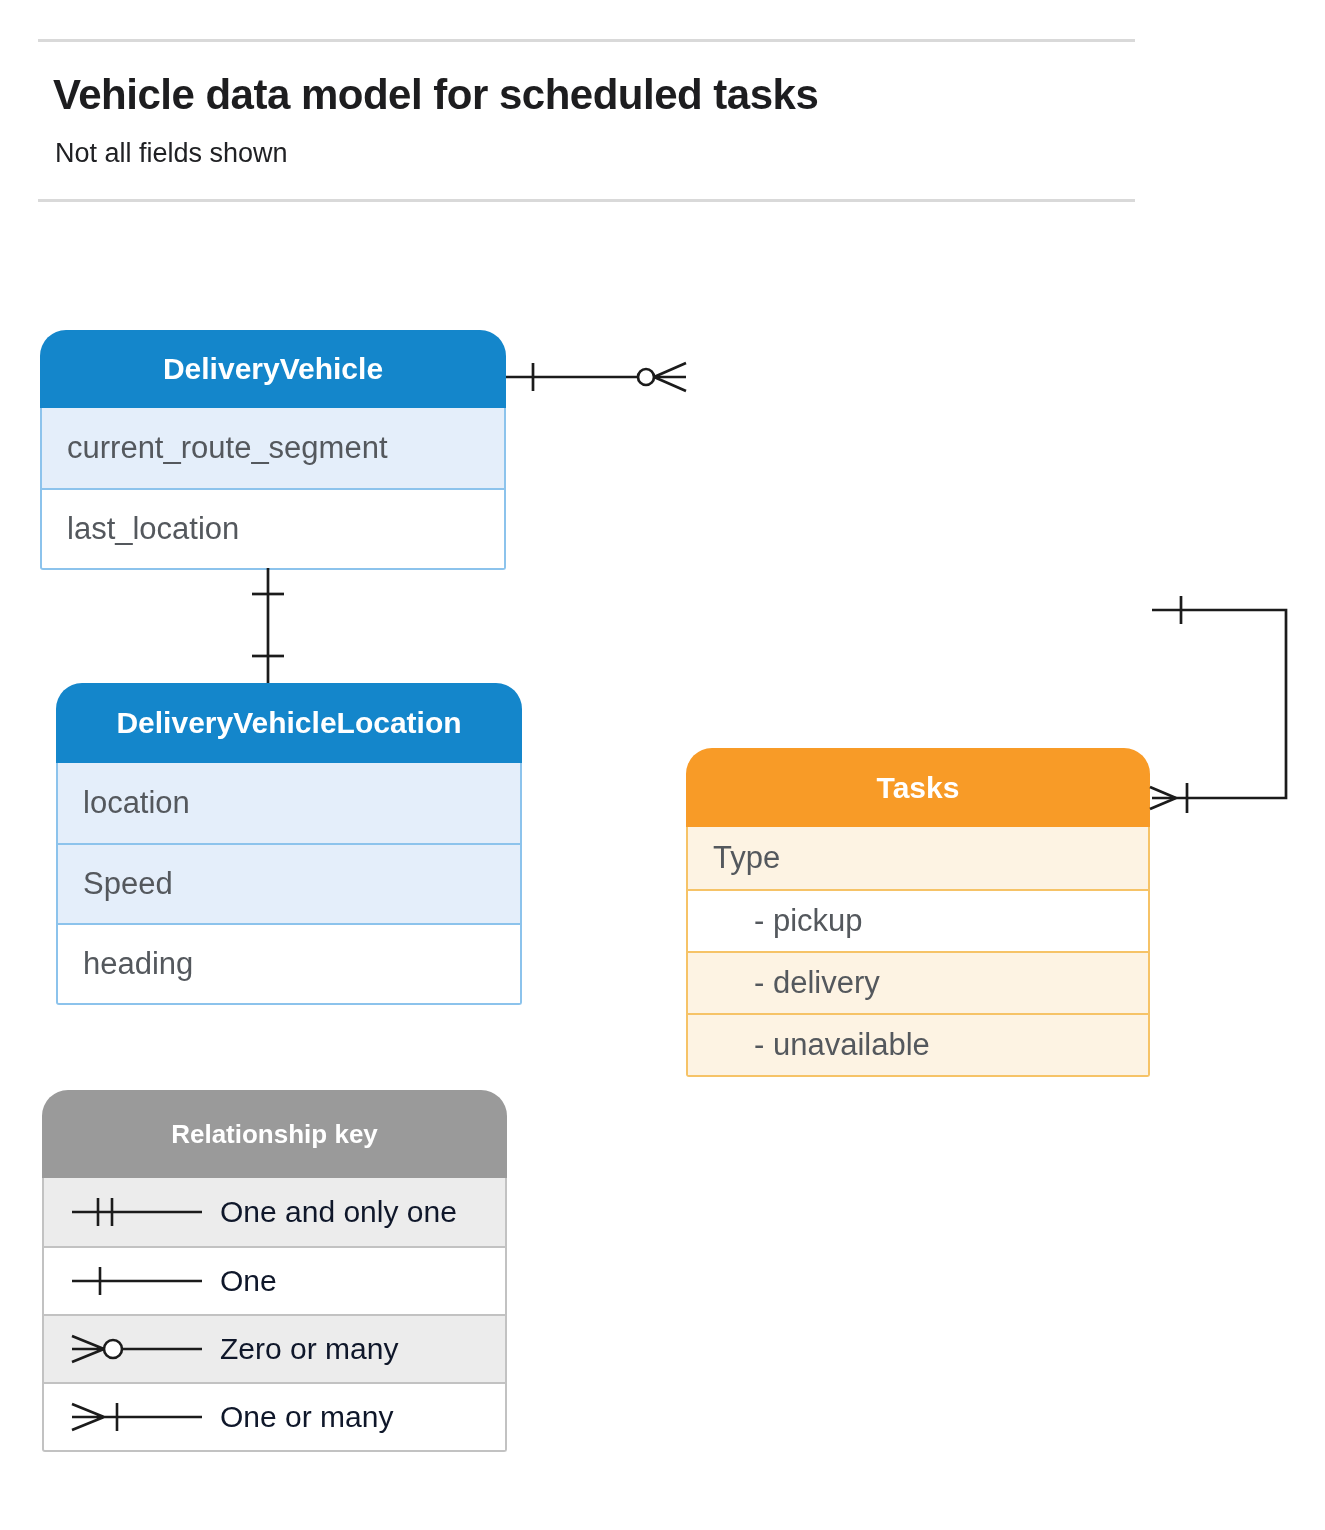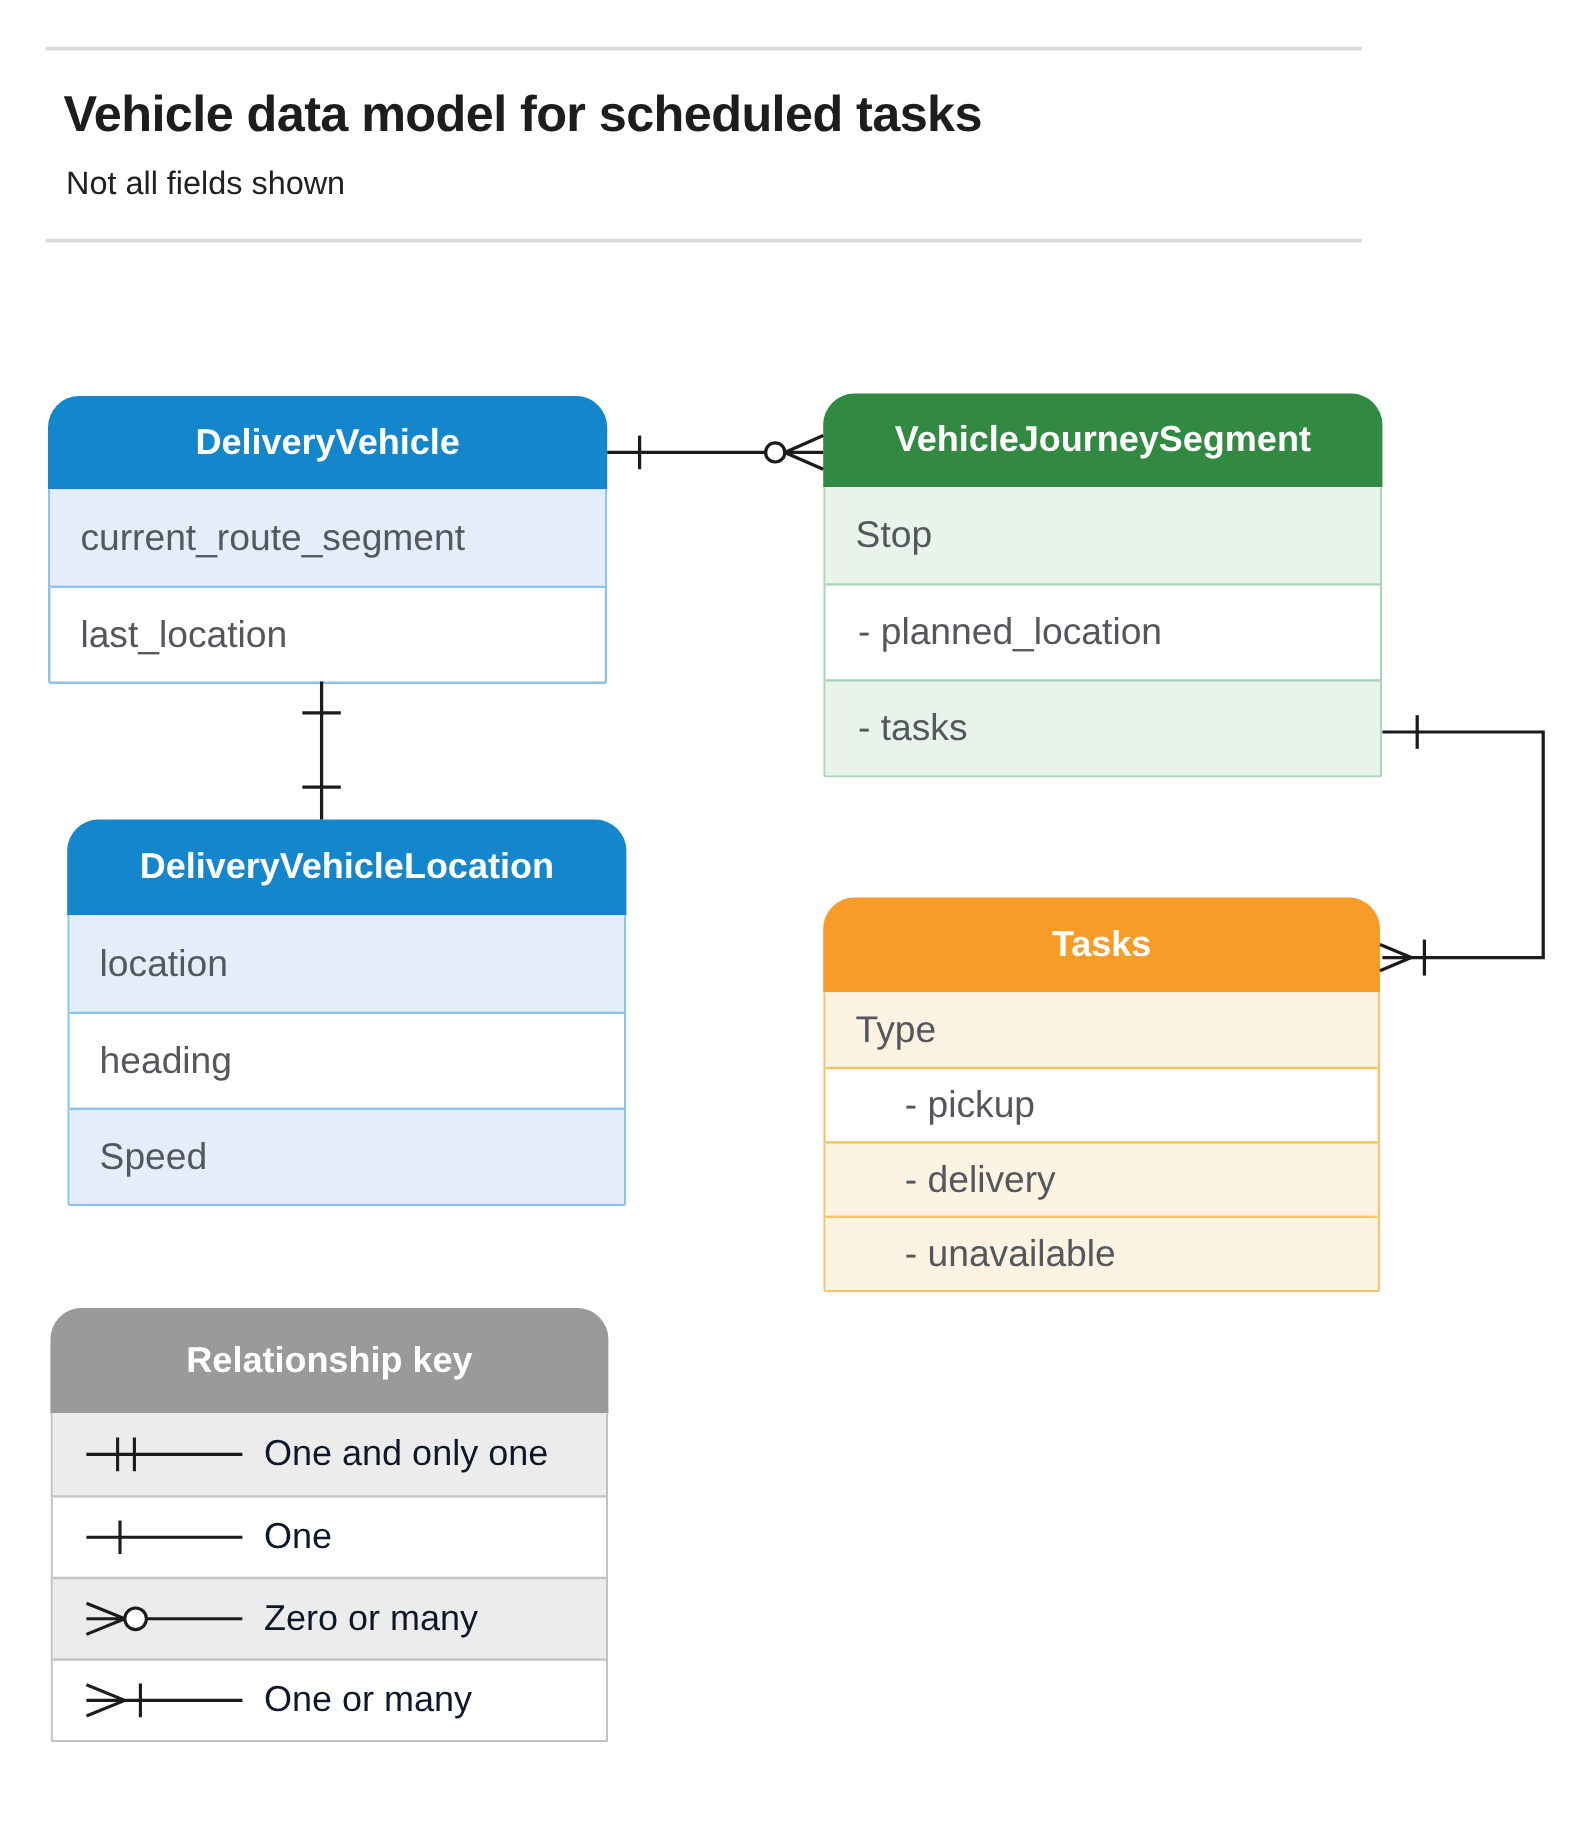--- a/index.html
+++ b/index.html
@@ -32,21 +32,21 @@
   .theme-blue{--hd:#1486cb;--alt:#e4eefa;--bc:#8cc3ec;}
   .theme-green{--hd:#318942;--alt:#e9f3ec;--bc:#abd6b5;}
   .theme-orange{--hd:#f89b27;--alt:#fdf3e3;--bc:#f6c367;}
   .theme-gray{--hd:#9a9a9a;--alt:#ececec;--bc:#c2c2c2;}
 
   
   .legend .row{height:68px;font-size:30px;color:#0f172a;}
   .legend .row{padding-left:0;}
   .legend .sym{width:150px;height:40px;margin-left:20px;flex:none;}
   .legend .lbl{margin-left:6px;}
-  .legend .hd{font-size:30px;}
+  .legend .hd{font-size:26px;}
 
   
   svg.connectors{position:absolute;left:0;top:0;z-index:2;pointer-events:none;}
   .cline{stroke:#1b1b1b;stroke-width:2.7;fill:none;}
   .cdot{stroke:#1b1b1b;stroke-width:2.7;fill:#ffffff;}
   .ksym{stroke:#1b1b1b;stroke-width:2.6;fill:none;}
   .kdot{stroke:#1b1b1b;stroke-width:2.6;fill:#ffffff;}
 </style>
 </head>
 <body>
@@ -59,35 +59,27 @@
   <div class="rule rule-bottom"></div>
 
   <div class="entity theme-blue" style="left:40px;top:330px;width:466px;">
     <div class="hd" style="height:78px;">DeliveryVehicle</div>
     <div class="body">
       <div class="row alt">current_route_segment</div>
       <div class="row">last_location</div>
     </div>
   </div>
 
-  <div class="entity theme-green" style="left:686px;top:328px;width:466px;">
-    <div class="hd" style="height:78px;">VehicleJourneySegment</div>
-    <div class="body">
-      <div class="row alt">Stop</div>
-      <div class="row sub">- planned_location</div>
-      <div class="row alt sub">- tasks</div>
-    </div>
-  </div>
 
   <div class="entity theme-blue" style="left:56px;top:683px;width:466px;">
     <div class="hd" style="height:80px;">DeliveryVehicleLocation</div>
     <div class="body">
       <div class="row alt">location</div>
+      <div class="row alt">Speed</div>
       <div class="row">heading</div>
-      <div class="row alt">Speed</div>
     </div>
   </div>
 
   <div class="entity tasks theme-orange" style="left:686px;top:748px;width:464px;">
     <div class="hd" style="height:79px;">Tasks</div>
     <div class="body">
       <div class="row alt">Type</div>
       <div class="row sub">- pickup</div>
       <div class="row alt sub">- delivery</div>
       <div class="row alt sub">- unavailable</div>

